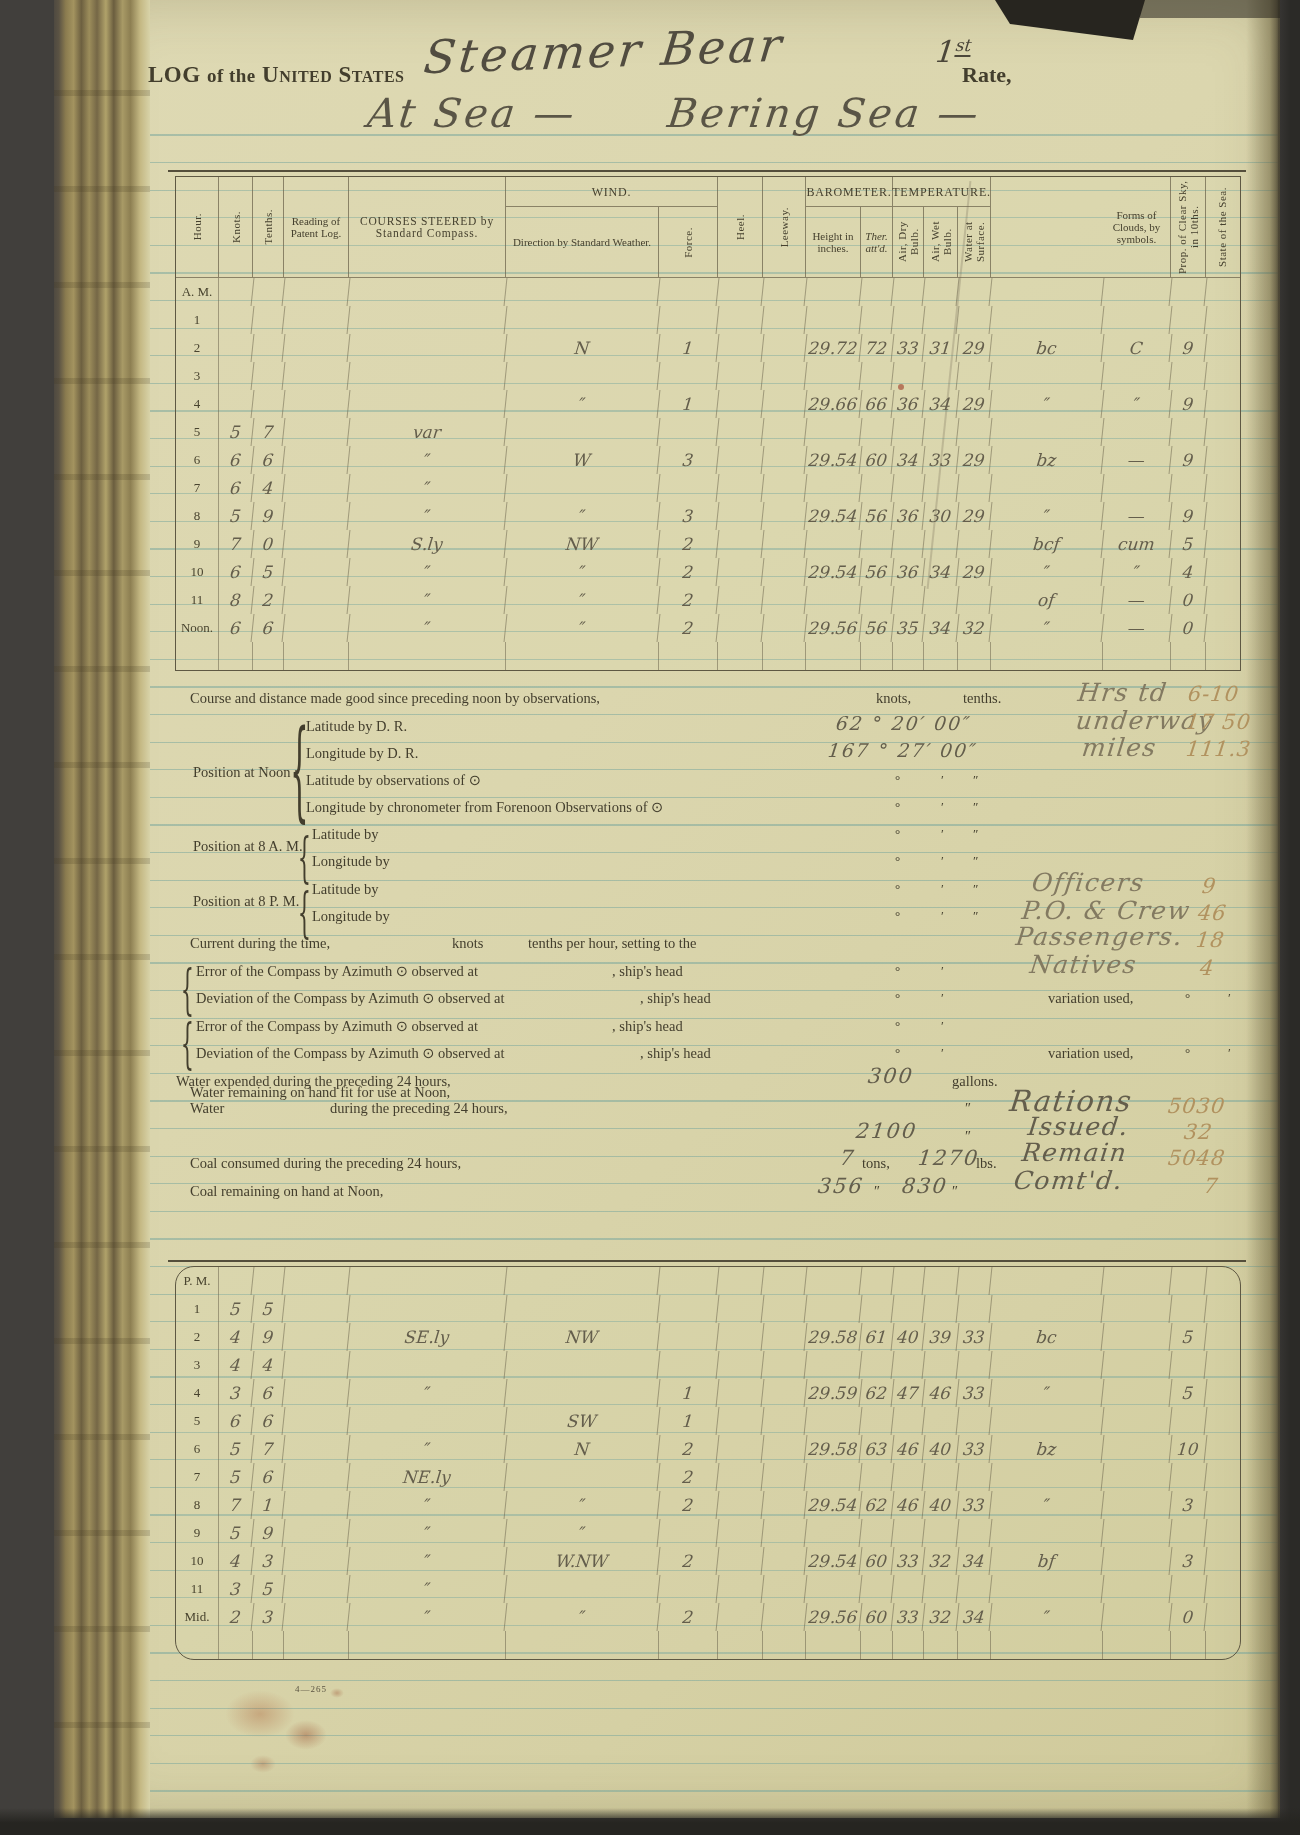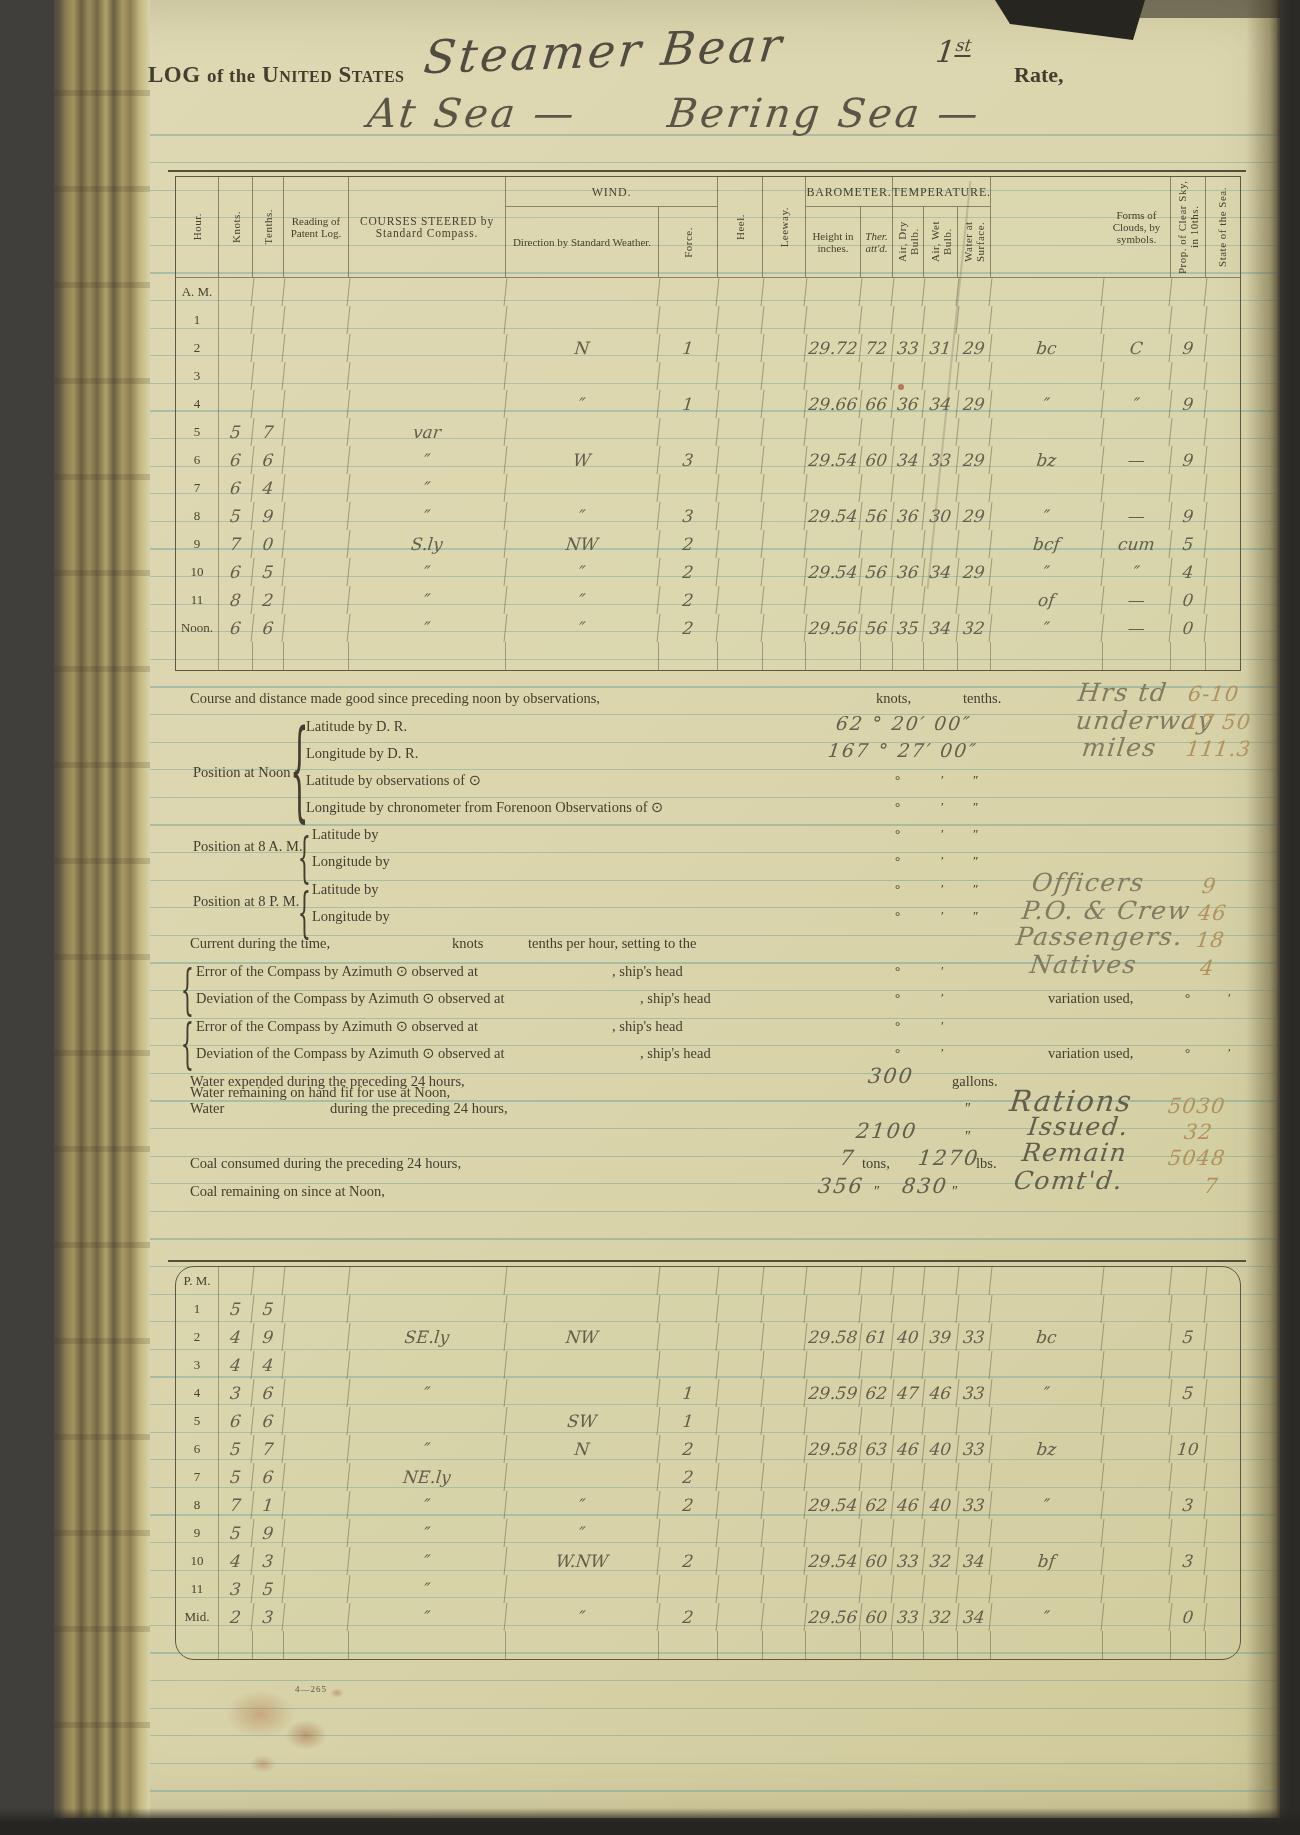--- a/index.html
+++ b/index.html
@@ -104,21 +104,21 @@
 
   <div class="pr t-log" style="left:148px;top:62px;">
     <span class="sc">LOG</span>
     <span class="lc">of the</span>
     <span class="sc">United States</span>
   </div>
   <div class="hwt vessel" style="left:425px;top:24px;transform:skewX(-8deg) rotate(-2deg);">Steamer Bear</div>
   <div class="hwt ratenum" style="left:936px;top:34px;">
     <span>1</span><sup>st</sup>
   </div>
-  <div class="pr rateword" style="left:1014px;top:62px;">Rate,</div>
+  <div class="pr rateword" style="left:962px;top:62px;">Rate,</div>
   <div class="hwt loc" style="left:368px;top:90px;">At Sea —</div>
   <div class="hwt loc" style="left:668px;top:90px;">Bering Sea —</div>
 
   <div class="toprule" style="top:170px;"></div>
   <div class="tablewrap" style="top:176px;">
     <div class="loggrid thead" style="grid-template-rows:30px 70px;">
       <div class="hc br" style="grid-column:1;grid-row:1/3;">
           <span class="vt">Hour.</span>
         </div>
       <div class="hc br" style="grid-column:2;grid-row:1/3;">
@@ -522,21 +522,21 @@
   <div class="pr mark" style="left:941px;top:1018px;">′</div>
 
   <div class="pr s-lab" style="left:196px;top:1045px;">Deviation of the Compass by Azimuth ⊙ observed at</div>
   <div class="pr s-lab" style="left:640px;top:1045px;">, ship's head</div>
   <div class="pr mark" style="left:895px;top:1045px;">°</div>
   <div class="pr mark" style="left:941px;top:1045px;">′</div>
   <div class="pr s-lab" style="left:1048px;top:1045px;">variation used,</div>
   <div class="pr mark" style="left:1185px;top:1045px;">°</div>
   <div class="pr mark" style="left:1228px;top:1045px;">′</div>
 
-  <div class="pr s-lab" style="left:190px;top:1073px;">Water expended during the preceding 24 hours,</div>
+  <div class="pr s-lab" style="left:176px;top:1073px;">Water expended during the preceding 24 hours,</div>
   <div class="hwt hwv" style="left:868px;top:1064px;font-size:21px;">300</div>
   <div class="pr s-lab" style="left:952px;top:1073px;">gallons.</div>
 
   <div class="pr s-lab" style="left:190px;top:1100px;">Water</div>
   <div class="pr s-lab" style="left:330px;top:1100px;">during the preceding 24 hours,</div>
   <div class="pr s-lab" style="left:965px;top:1100px;">″</div>
   <div class="hwt mnote" style="left:1010px;top:1084px;font-size:29px;">Rations</div>
   <div class="hwt mval fadeink" style="left:1168px;top:1094px;">5030</div>
 
   <div class="pr s-lab" style="left:190px;top:1084px;">Water remaining on hand fit for use at Noon,</div>
@@ -546,21 +546,21 @@
   <div class="hwt mval fadeink" style="left:1184px;top:1120px;">32</div>
 
   <div class="pr s-lab" style="left:190px;top:1155px;">Coal consumed during the preceding 24 hours,</div>
   <div class="hwt hwv" style="left:840px;top:1146px;font-size:21px;">7</div>
   <div class="pr s-lab" style="left:862px;top:1155px;">tons,</div>
   <div class="hwt hwv" style="left:918px;top:1146px;font-size:21px;">1270</div>
   <div class="pr s-lab" style="left:976px;top:1155px;">lbs.</div>
   <div class="hwt mnote" style="left:1022px;top:1138px;">Remain</div>
   <div class="hwt mval fadeink" style="left:1168px;top:1146px;">5048</div>
 
-  <div class="pr s-lab" style="left:190px;top:1183px;">Coal remaining on since at Noon,</div>
+  <div class="pr s-lab" style="left:190px;top:1183px;">Coal remaining on hand at Noon,</div>
   <div class="hwt hwv" style="left:818px;top:1174px;font-size:21px;">356</div>
   <div class="pr s-lab" style="left:874px;top:1183px;">″</div>
   <div class="hwt hwv" style="left:902px;top:1174px;font-size:21px;">830</div>
   <div class="pr s-lab" style="left:952px;top:1183px;">″</div>
   <div class="hwt mnote" style="left:1014px;top:1166px;">Comt'd.</div>
   <div class="hwt mval fadeink" style="left:1204px;top:1174px;">7</div>
 
   <div class="toprule" style="top:1260px;"></div>
   <div class="tablewrap" style="top:1266px;border-radius:19px;">
     <div id="pm-body" class="loggrid bodygrid">

